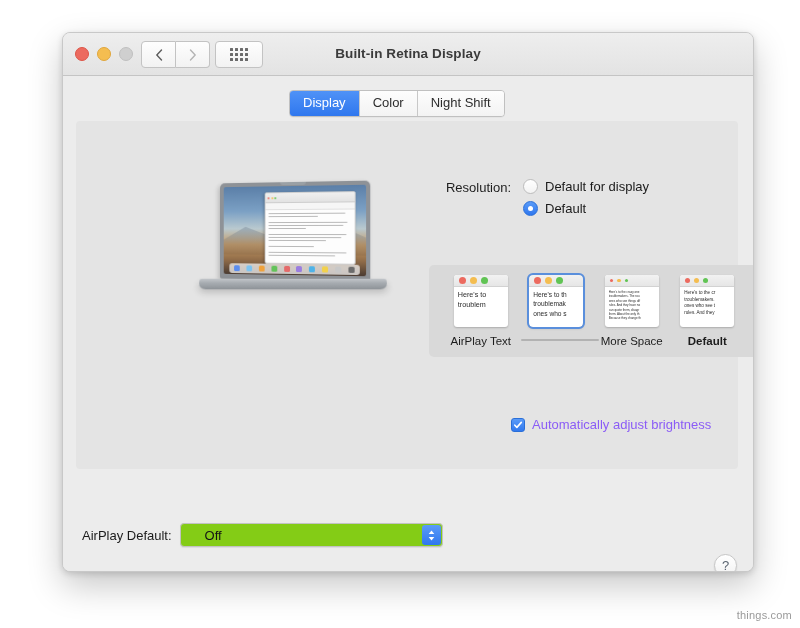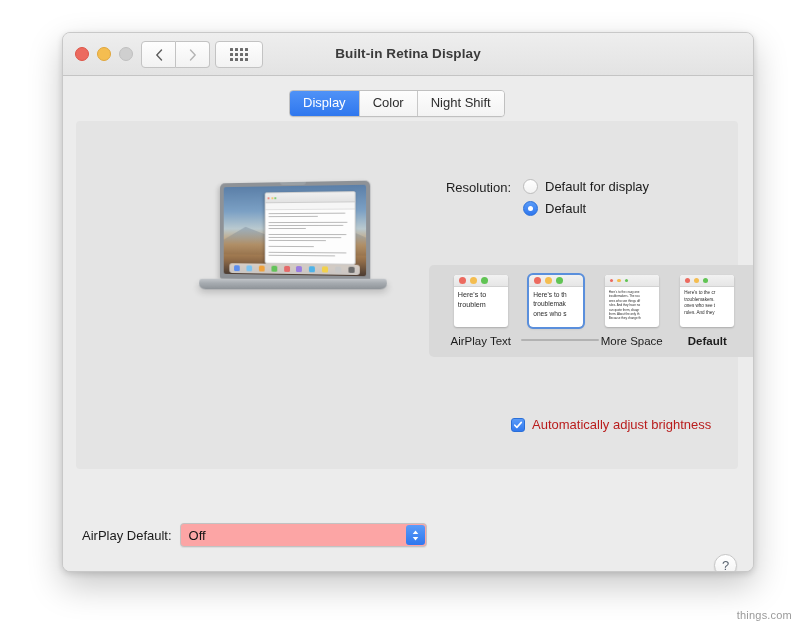--- a/index.html
+++ b/index.html
@@ -309,35 +309,36 @@
   .chk {
     width: 14px; height: 14px; border-radius: 3px;
     box-sizing:border-box; flex:none;
     display:flex; align-items:center; justify-content:center;
   }
   .chk.on {
     background: linear-gradient(to bottom,#5a9bf8,#3279ee);
     border: 1px solid #2a6fd8;
   }
   .chk.on svg { display:block; }
-  .chk-label { font-size: 13px; color:#b91c1c; }
+  .chk-label { font-size: 13px; color:#8b5cf6; }
 
   
   .airplay-row {
     position:absolute; left: 19px; top: 447px;
     display:flex; align-items:center;
   }
   .airplay-label { font-size: 13px; color:#1b1b1b; }
   .select {
     position:relative; margin-left: 8px;
     width: 245px; height: 22px;
-    background: #fca5a5;
+    background: #84cc16;
     border: 1px solid #c2c2c2; border-radius: 4px;
     display:flex; align-items:center;
     box-shadow: 0 0.5px 1px rgba(0,0,0,0.07);
+    padding-left: 16px;
   }
   .select .val { font-size: 13px; color:#141414; padding-left: 8px; }
   .stepper {
     position:absolute; right: 1px; top: 1px; bottom: 1px;
     width: 19px;
     background: linear-gradient(to bottom,#5a9bf8,#2f77ee);
     border-radius: 3px;
     display:flex; flex-direction:column; align-items:center; justify-content:center; gap:1px;
   }
   .mirror-row {

